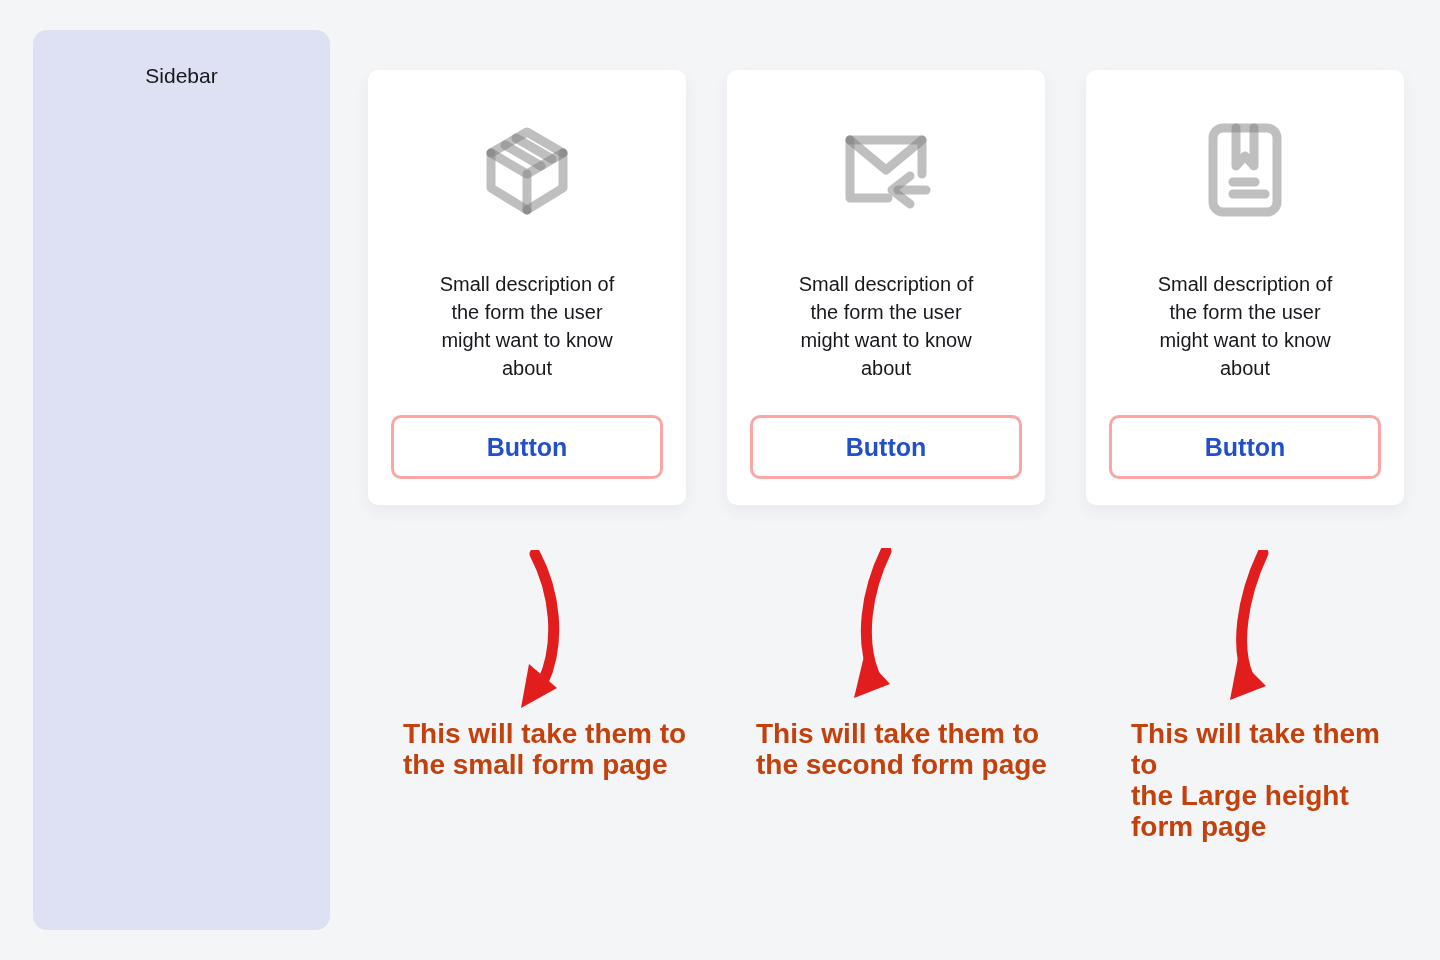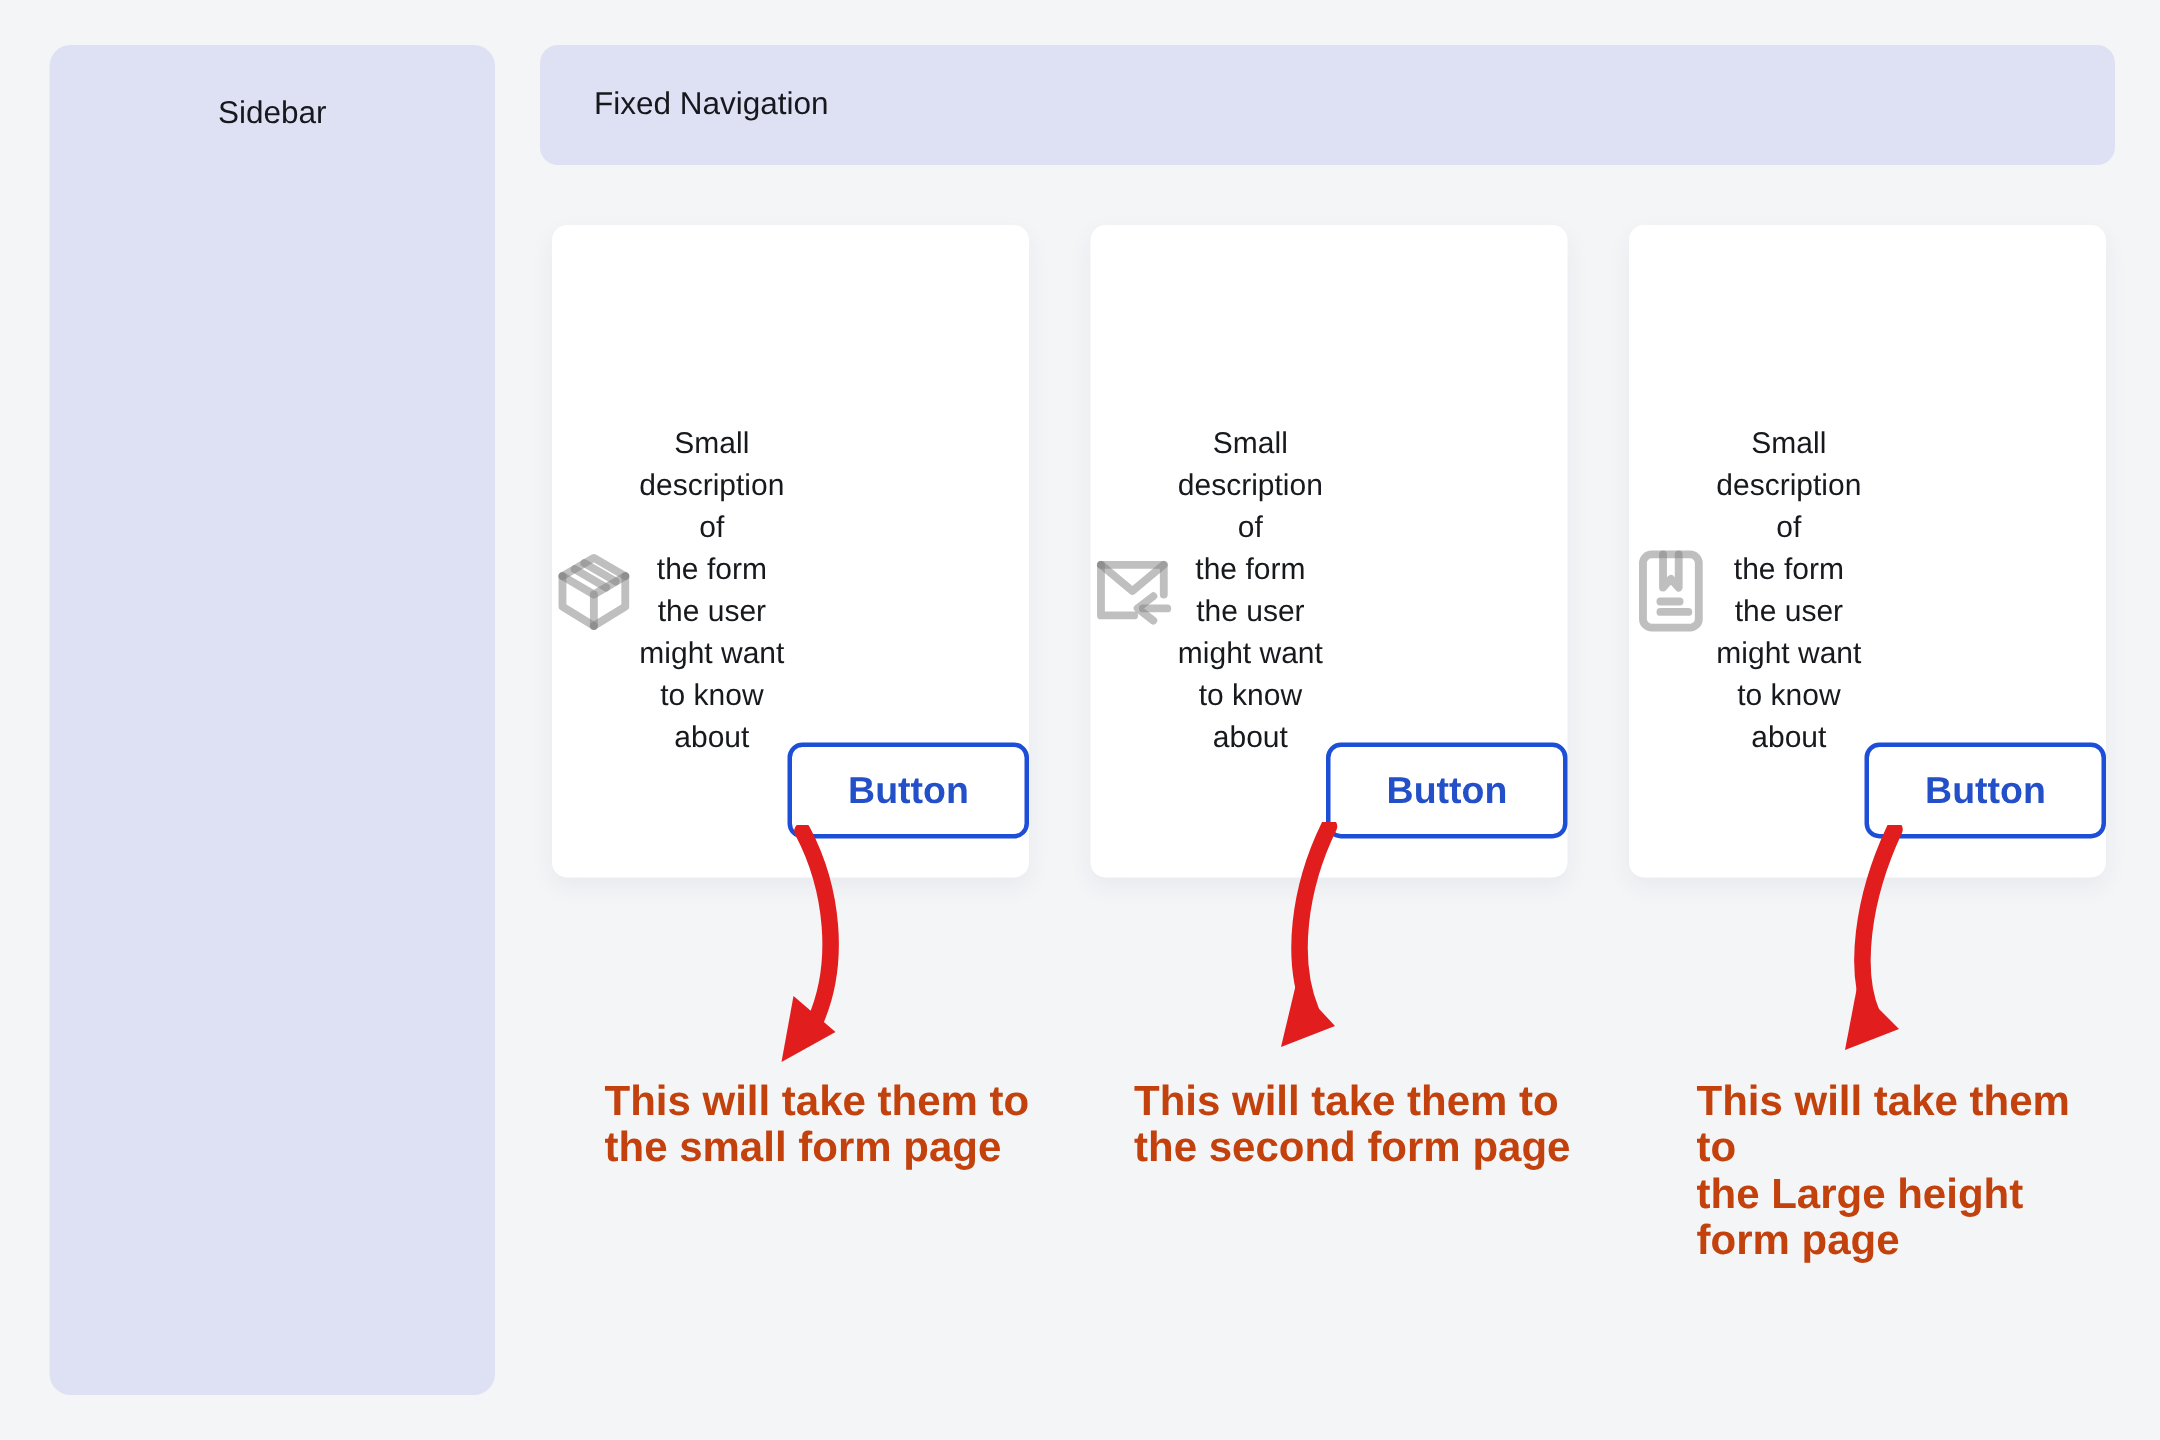--- a/index.html
+++ b/index.html
@@ -20,32 +20,32 @@
   .main { position:absolute; left:360px; top:30px; width:1050px; height:900px; }
   .nav {
     height:80px; background:#dee1f3; border-radius:12px;
     display:flex; align-items:center; padding-left:36px;
   }
   .nav-title { font-size:21px; color:#16181d; }
   .cards { display:flex; gap:41px; margin:40px 0 0 8px; }
   .card {
     width:318px; height:435px; background:#ffffff; border-radius:10px;
     box-shadow:0 6px 16px rgba(40,50,80,0.06);
-    display:flex; flex-direction:row; align-items:center;
+    display:flex; flex-direction:column; align-items:center;
   }
   .card-icon { margin-top:52px; width:96px; height:96px; }
   .wire { fill:none; stroke:#808080; stroke-opacity:0.5; stroke-width:9; stroke-linecap:round; stroke-linejoin:round; }
   .card-desc {
     margin-top:52px; font-size:20px; line-height:28px;
     text-align:center; color:#17191d; white-space:pre-line;
   }
   .card-btn {
     margin-top:auto; margin-bottom:26px;
     width:272px; height:64px;
-    background:#ffffff; border:3px solid #1d4ed8; border-radius:10px;
+    background:#ffffff; border:3px solid #fca5a5; border-radius:10px;
     color:#2350c8; font-size:25px; font-weight:bold;
     font-family:"Liberation Sans", sans-serif; cursor:pointer;
   }
   .arrow { position:absolute; width:80px; height:170px; }
   .arrow path { fill:none; stroke:#e11d1e; stroke-width:11; stroke-linecap:round; }
   .arrow polygon { fill:#e11d1e; }
   .arrow-1 { left:135px; top:520px; }
   .arrow-2 { left:478px; top:518px; }
   .arrow-3 { left:848px; top:520px; }
   .ann {
@@ -59,23 +59,20 @@
 </style>
 </head>
 <body>
 
 <aside class="sidebar">
   <div class="sidebar-title">Sidebar</div>
 </aside>
 
 <div class="main">
 
-  <header class="nav">
-    <div class="nav-title">Fixed Navigation</div>
-  </header>
 
   <section class="cards">
 
     <article class="card">
       <svg class="card-icon" viewBox="0 0 96 96">
         <path class="wire" d="M12 31 L48 10 L84 31"></path>
         <path class="wire" d="M12 31 L48 52 L84 31"></path>
         <path class="wire" d="M12 31 L12 66 L48 88"></path>
         <path class="wire" d="M84 31 L84 66 L48 88"></path>
         <path class="wire" d="M48 52 L48 88"></path>

